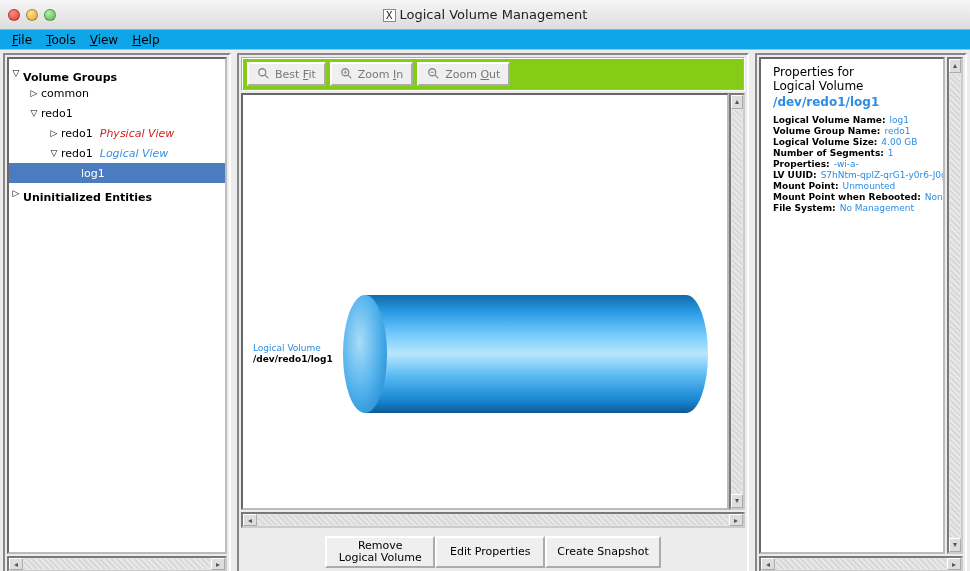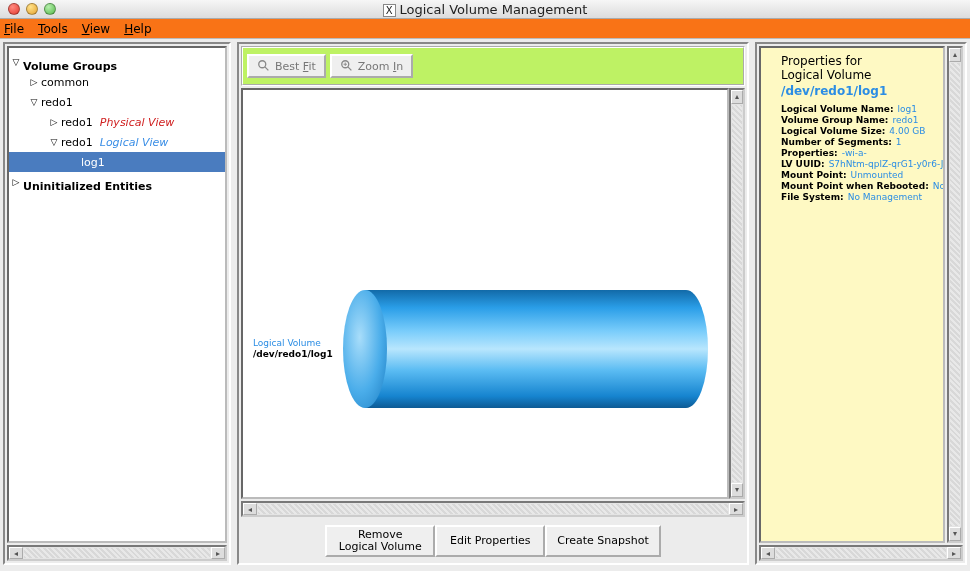--- a/index.html
+++ b/index.html
@@ -1,29 +1,29 @@
 <!DOCTYPE html>
 <html><head>
 <meta charset="utf-8">
 <style>
 * { box-sizing: border-box; margin: 0; padding: 0; font-family: "Lucida Grande", "DejaVu Sans", sans-serif; }
 body { background: #ececec; width: 970px; height: 571px; overflow: hidden; font-size: 11px; color: #000; }
 
 
-.titlebar { height: 19px; background: linear-gradient(#f6f6f6,#dcdcdc); border-bottom: 1px solid #aaa; display: flex; align-items: center; position: relative; }
+.titlebar { height: 30px; background: linear-gradient(#f6f6f6,#dcdcdc); border-bottom: 1px solid #aaa; display: flex; align-items: center; position: relative; }
 .traffic { display: flex; gap: 6px; margin-left: 8px; }
 .tl { width: 12px; height: 12px; border-radius: 50%; border: 1px solid rgba(0,0,0,0.3); }
 .tl.red { background: radial-gradient(circle at 35% 30%, #ff8a80, #e53a2f); }
 .tl.yel { background: radial-gradient(circle at 35% 30%, #ffe28a, #e5a32f); }
 .tl.grn { background: radial-gradient(circle at 35% 30%, #b6efae, #55b948); }
 .titlewrap { position: absolute; left: 0; right: 0; text-align: center; font-size: 13px; color: #222; }
 .titlewrap .x { border: 1px solid #888; padding: 0 2px; font-size: 10px; margin-right: 4px; background: #fff; }
 
 
-.menubar { height: 20px; background: #f97316; border-bottom: 1px solid #bbb; display: flex; align-items: center; padding: 0 4px; gap: 14px; font-size: 12px; }
+.menubar { height: 20px; background: #0ea5e9; border-bottom: 1px solid #bbb; display: flex; align-items: center; padding: 0 12px; gap: 14px; font-size: 12px; }
 .menubar span { cursor: default; }
 .menubar u { text-decoration: underline; }
 
 
 .main { display: flex; height: calc(571px - 22px - 20px); }
 .panel { background: #ececec; border: 2px solid; border-color: #888 #fff #fff #888; margin: 3px; }
 .left { width: 228px; display: flex; flex-direction: column; }
 .center { flex: 1; display: flex; flex-direction: column; }
 .right { width: 212px; display: flex; flex-direction: column; }
 
@@ -45,21 +45,21 @@
 .hscroll .btn.r { right: 0; }
 .hscroll .track { position: absolute; left: 15px; right: 15px; top: 1px; bottom: 1px; background: repeating-linear-gradient(45deg,#d8d8d8,#d8d8d8 2px,#e8e8e8 2px,#e8e8e8 4px); }
 
 .vscroll { width: 16px; background: #e4e4e4; border: 2px inset #ccc; position: relative; }
 .vscroll .btn { height: 14px; width: 12px; background: #ddd; border: 1px outset #fff; position: absolute; left: 0; font-size: 8px; text-align: center; line-height: 12px; color:#555;}
 .vscroll .btn.t { top: 0; }
 .vscroll .btn.b { bottom: 0; }
 .vscroll .track { position: absolute; top: 15px; bottom: 15px; left: 1px; right: 1px; background: repeating-linear-gradient(45deg,#d8d8d8,#d8d8d8 2px,#e8e8e8 2px,#e8e8e8 4px); }
 
 
-.toolbar { height: 40px; background: #bef264; border: 2px groove #fff; margin: 2px; display: flex; align-items: center; gap: 4px; padding: 0 4px; }
+.toolbar { height: 34px; background: #84cc16; border: 2px groove #fff; margin: 2px; display: flex; align-items: center; gap: 4px; padding: 0 4px; }
 .tbtn { background: #efefef; border: 2px outset #fff; height: 24px; display: flex; align-items: center; gap: 4px; padding: 0 8px; font-size: 11px; color: #777; cursor: default; }
 .tbtn svg { width: 14px; height: 14px; }
 
 
 .canvaswrap { flex: 1; display: flex; margin: 0 2px; }
 .canvas { flex: 1; background: #fff; border: 2px inset #bbb; position: relative; overflow: hidden; }
 .cyl-label { position: absolute; left: 10px; top: 248px; font-size: 9px; line-height: 11px; }
 .cyl-label .t1 { color: #2b8de4; }
 .cyl-label .t2 { font-weight: bold; }
 .cylinder { position: absolute; left: 100px; top: 200px; width: 365px; height: 118px; }
@@ -68,21 +68,21 @@
 }
 .cyl-cap { position: absolute; width: 44px; height: 118px; border-radius: 50%; }
 .cyl-cap.l { left: 0; background: radial-gradient(ellipse at 38% 40%, #a8ddfa, #4aadea 55%, #1a7bc0); }
 .cyl-cap.r { right: 0; background: linear-gradient(#126aa8 0%, #2a9ee8 15%, #7acdfb 35%, #b8e6fd 50%, #5bbcf3 68%, #1684cf 90%, #0d5a94 100%); }
 
 
 .bbuttons { height: 40px; display: flex; align-items: center; justify-content: center; margin: 2px; }
 .bbtn { background: #efefef; border: 2px outset #fff; height: 32px; min-width: 110px; display: flex; align-items: center; justify-content: center; padding: 0 10px; font-size: 11px; text-align: center; line-height: 12px; cursor: default; }
 
 
-.props { flex: 1; background: #fef9c3; border: 2px inset #bbb; margin: 2px; padding: 6px 20px; font-size: 10px; overflow: hidden; }
+.props { flex: 1; background: #ffffff; border: 2px inset #bbb; margin: 2px; padding: 6px 12px; font-size: 10px; overflow: hidden; }
 .props h1 { font-size: 12px; font-weight: normal; margin-bottom: 0px; }
 .props h2 { font-size: 12px; font-weight: normal; margin-bottom: 2px; }
 .props .path { color: #2b8de4; font-weight: bold; font-size: 12px; margin-bottom: 6px; }
 .props .kv { margin: 1px 0; white-space: nowrap; font-size:9px;}
 .props .kv b { font-weight: bold; }
 .props .kv .v { color: #2b8de4; margin-left: 4px; }
 
 .rightwrap { display: flex; flex: 1; }
 </style>
 </head>
@@ -157,20 +157,28 @@
         <span>Best <u>F</u>it</span>
       </div>
       <div class="tbtn">
         <svg viewBox="0 0 16 16">
             <circle cx="6" cy="6" r="4" fill="none" stroke="#888" stroke-width="1.5"></circle>
             <line x1="9" y1="9" x2="13" y2="13" stroke="#888" stroke-width="1.5"></line>
             <line x1="6" y1="4" x2="6" y2="8" stroke="#888"></line>
             <line x1="4" y1="6" x2="8" y2="6" stroke="#888"></line>
           </svg>
         <span>Zoom <u>I</u>n</span>
+      </div>
+      <div class="tbtn">
+        <svg viewBox="0 0 16 16">
+            <circle cx="6" cy="6" r="4" fill="none" stroke="#888" stroke-width="1.5"></circle>
+            <line x1="9" y1="9" x2="13" y2="13" stroke="#888" stroke-width="1.5"></line>
+            <line x1="4" y1="6" x2="8" y2="6" stroke="#888"></line>
+          </svg>
+        <span>Zoom <u>O</u>ut</span>
       </div>
     </div>
     <div class="canvaswrap">
       <div class="canvas">
         <div class="cyl-label">
           <div class="t1">Logical Volume</div>
           <div class="t2">/dev/redo1/log1</div>
         </div>
         <div class="cylinder">
           <div class="cyl-cap r"></div>

